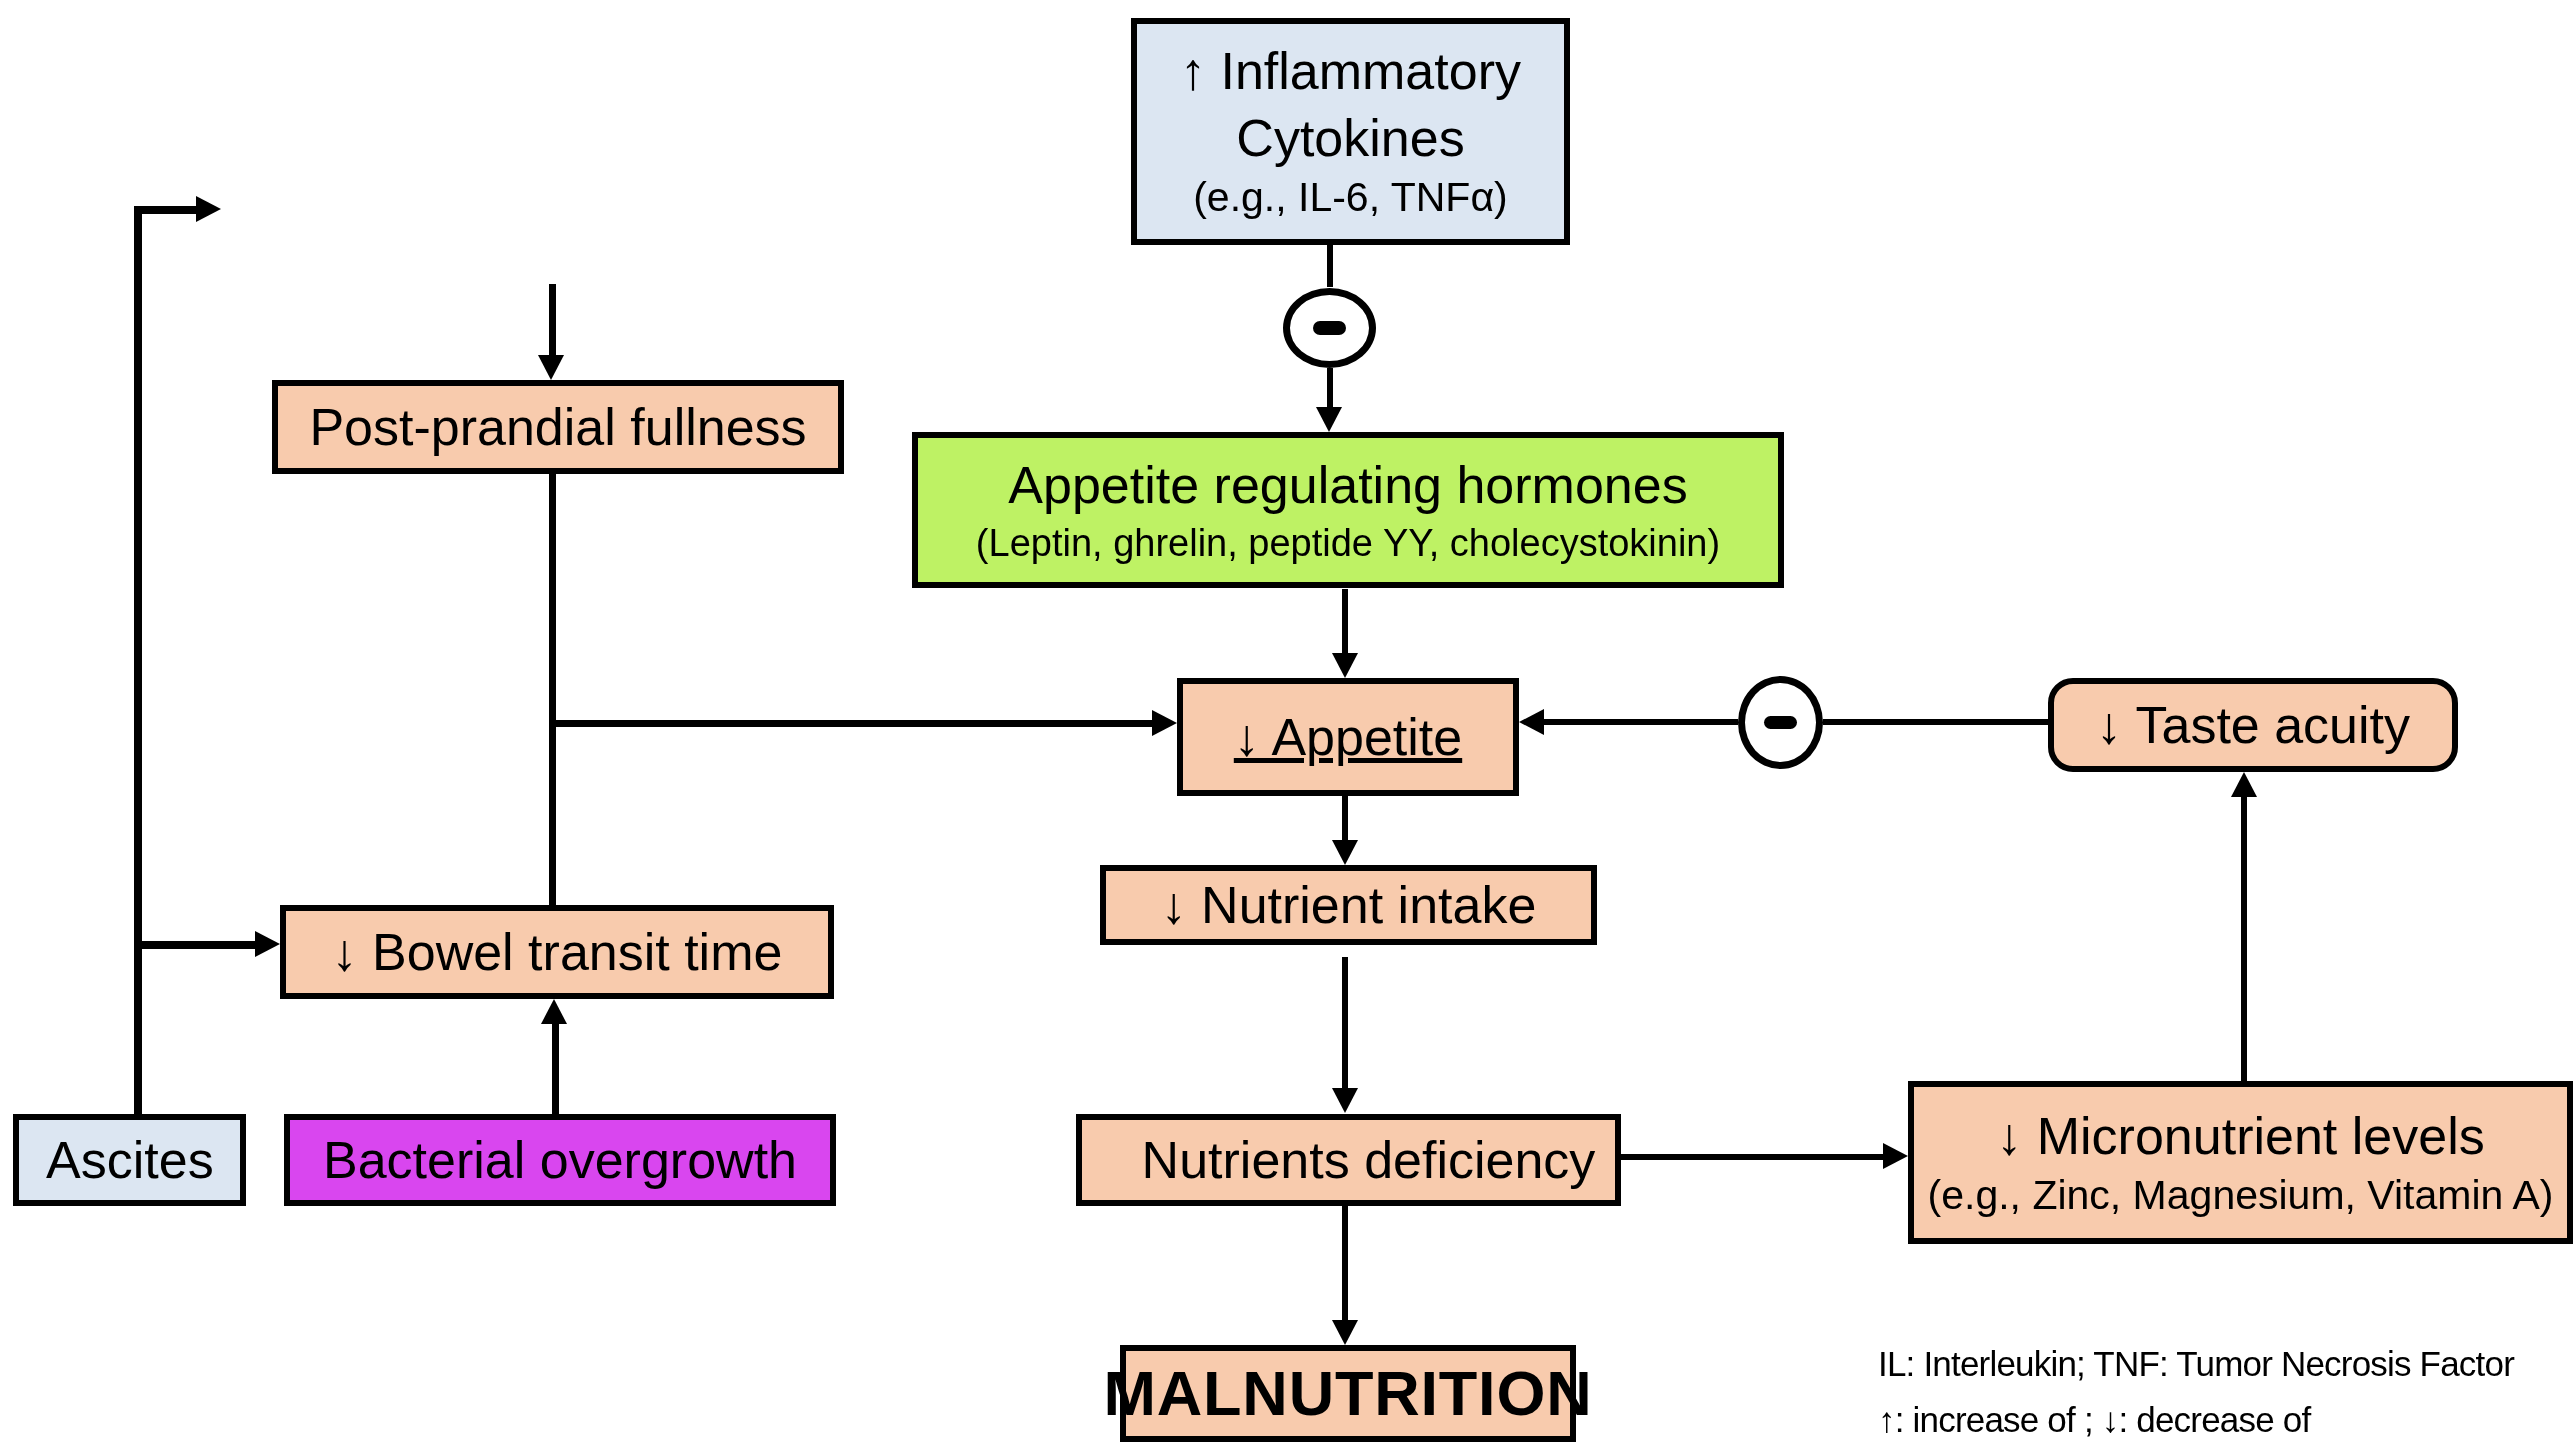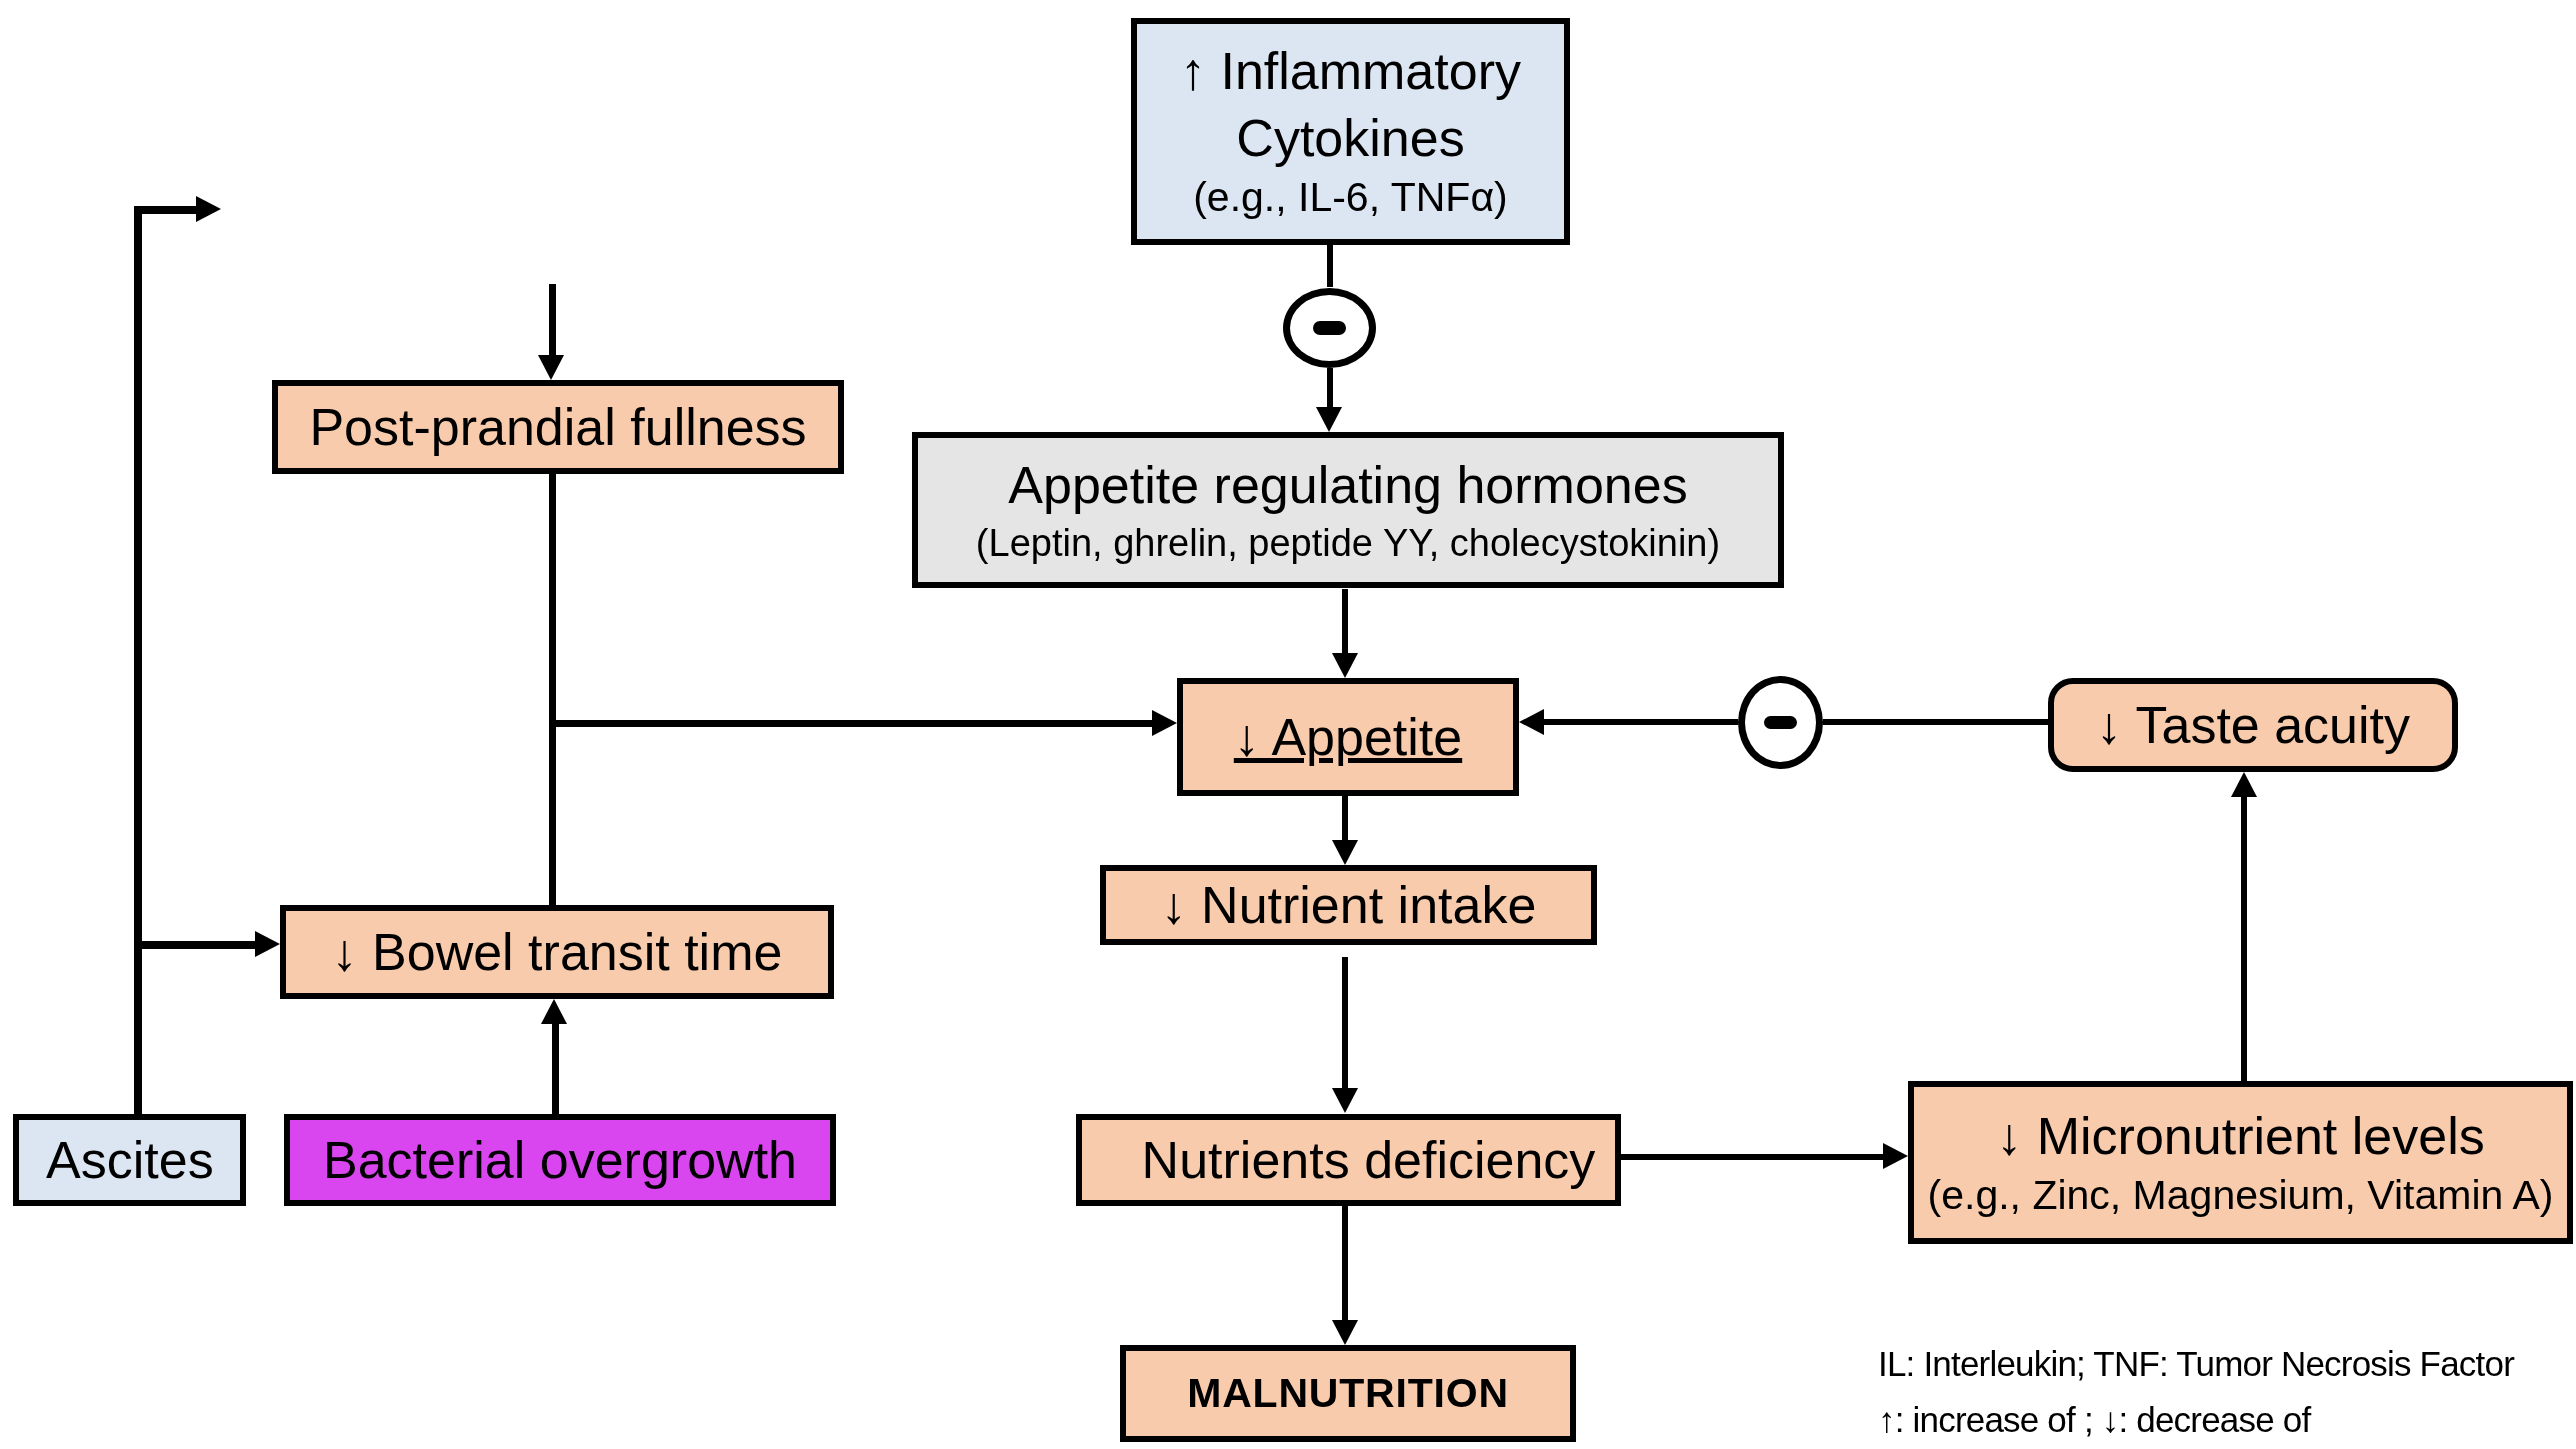--- a/index.html
+++ b/index.html
@@ -31,21 +31,21 @@
   .box .sub {
     font-size: 41px;
     line-height: 1.3;
   }
   .box .sub-narrow {
     font-size: 38px;
     line-height: 1.3;
   }
   .box.bold-label {
     font-weight: 700;
-    font-size: 41px;
+    font-size: 63px;
     letter-spacing: 0.8px;
   }
   .vline, .hline {
     position: absolute;
     background: #000000;
   }
   .arr-d {
     position: absolute;
     width: 0; height: 0;
     border-left: 13.4px solid transparent;
@@ -168,21 +168,21 @@
   <div class="box" style="left: 284px; top: 1114px; width: 552px; height: 92px; background-color: #d946ef;">
     <div>Bacterial overgrowth</div>
   </div>
 
   <div class="box" style="left: 1131px; top: 18px; width: 439px; height: 227px; background-color: rgb(220, 230, 242);">
     <div>↑ Inflammatory</div>
     <div>Cytokines</div>
     <div class="sub">(e.g., IL-6, TNFα)</div>
   </div>
 
-  <div class="box" style="left: 912px; top: 432px; width: 872px; height: 156px; background-color: #e5e5e5;">
+  <div class="box" style="left: 912px; top: 432px; width: 872px; height: 156px; background-color: #bef264;">
     <div>Appetite regulating hormones</div>
     <div class="sub-narrow">(Leptin, ghrelin, peptide YY, cholecystokinin)</div>
   </div>
 
   <div class="box" style="left: 1177px; top: 678px; width: 342px; height: 118px; background-color: rgb(248, 203, 173); text-decoration: underline;">
     <div>↓ Appetite</div>
   </div>
 
   <div class="box" style="left: 2048px; top: 678px; width: 410px; height: 94px; background-color: rgb(248, 203, 173); border-radius: 25px;">
     <div>↓ Taste acuity</div>

